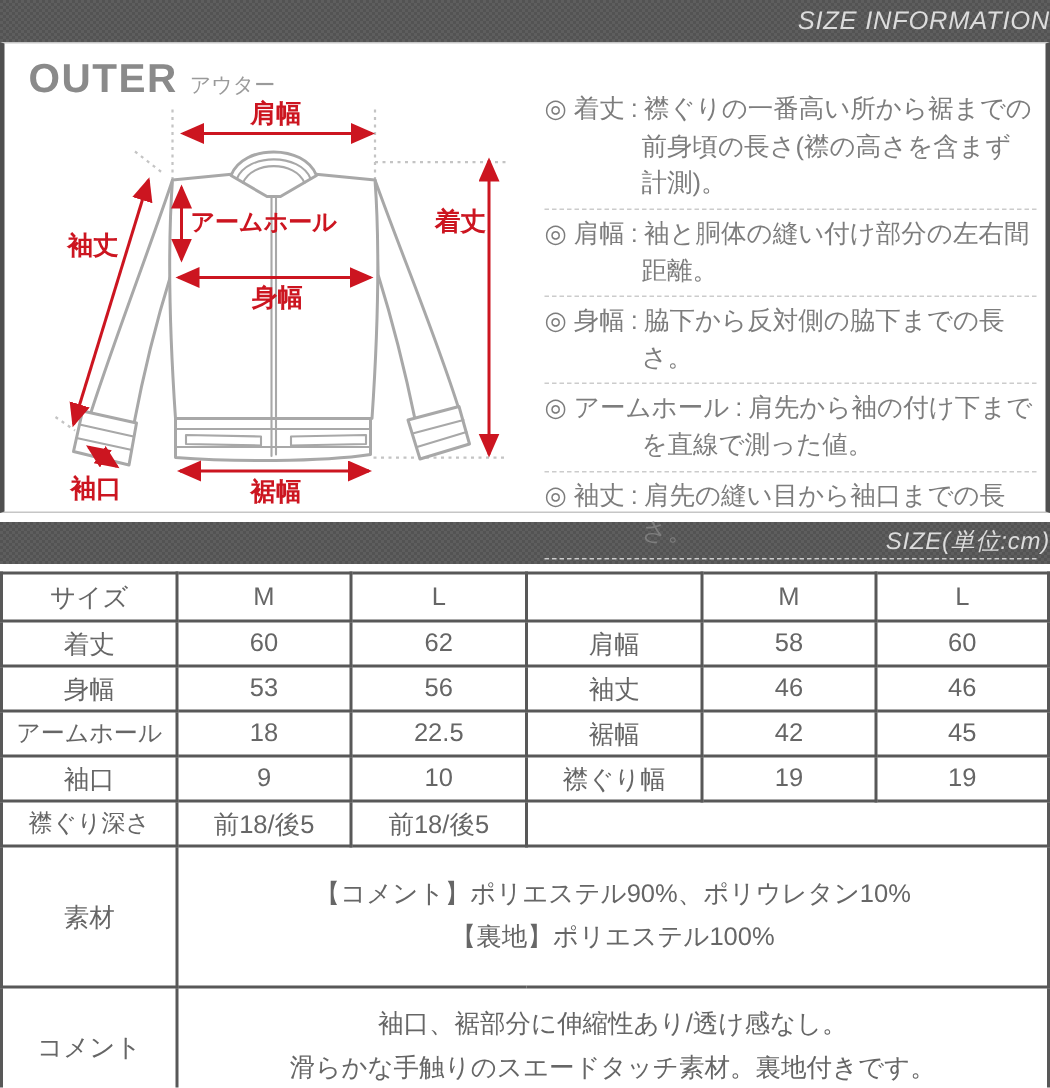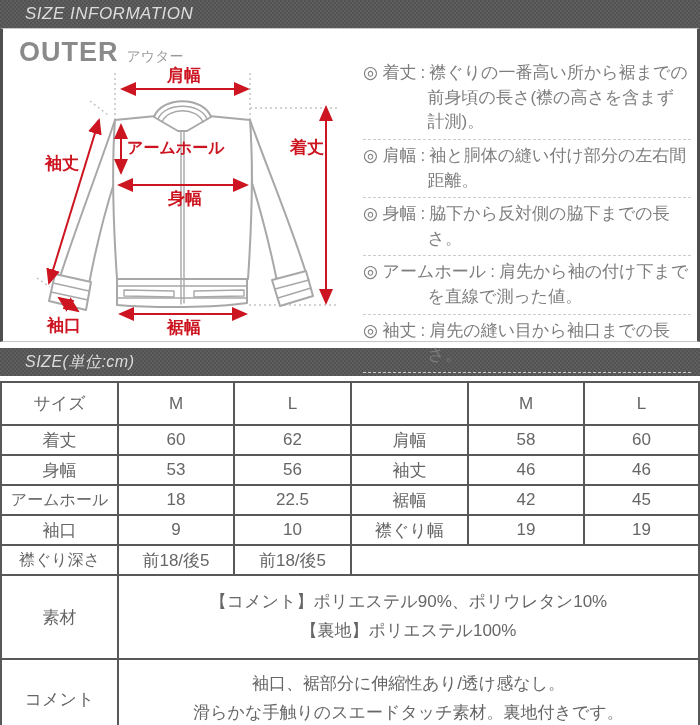--- a/index.html
+++ b/index.html
@@ -8,21 +8,21 @@
     font-family:"Liberation Sans","DejaVu Sans",sans-serif;
     overflow:hidden;position:relative;
   }
   
   .bar{
     height:28px;line-height:28px;
     background-color:#585858;
     background-image:repeating-conic-gradient(#5e5e5e 0% 25%, #535353 25% 50%);
     background-size:4px 4px;
     color:#dcdcdc;font-style:italic;font-size:17px;
-    padding-left:25px;letter-spacing:.5px;
+    padding-left:25px;letter-spacing:.5px;text-align:right;
   }
   .bar.size-bar{font-size:16px;font-style:italic;}
   
   .content-box{
     position:relative;margin-top:0;height:312px;
     border-top:1px solid #c6c6c6;border-bottom:1px solid #c6c6c6;
     border-left:3px solid #4f4f4f;border-right:3px solid #4f4f4f;
     background:#fff;
     padding-left:10px;
   }
@@ -46,23 +46,23 @@
   
   .size-bar-wrap{margin-top:6px;}
   table.size-table{
     width:700px;margin-top:5px;border-collapse:collapse;table-layout:fixed;
     font-size:17px;color:#666666;
   }
   table.size-table td,table.size-table th{
     border:2px solid #585858;text-align:center;vertical-align:middle;
     font-weight:normal;padding:0;overflow:hidden;white-space:nowrap;
   }
-  tr.hrow{height:43px;}
+  tr.hrow{height:32px;}
   tr.vrow{height:30px;}
-  tr.material-row{height:84px;}
+  tr.material-row{height:94px;}
   tr.comment-row{height:80px;}
   td.detail-content{
     text-align:left;padding:6px 10px 6px 14px;white-space:normal;line-height:1.7;
   }
   td.squeeze{font-size:16px;}
 </style>
 </head>
 <body>
 
 <div class="bar">

